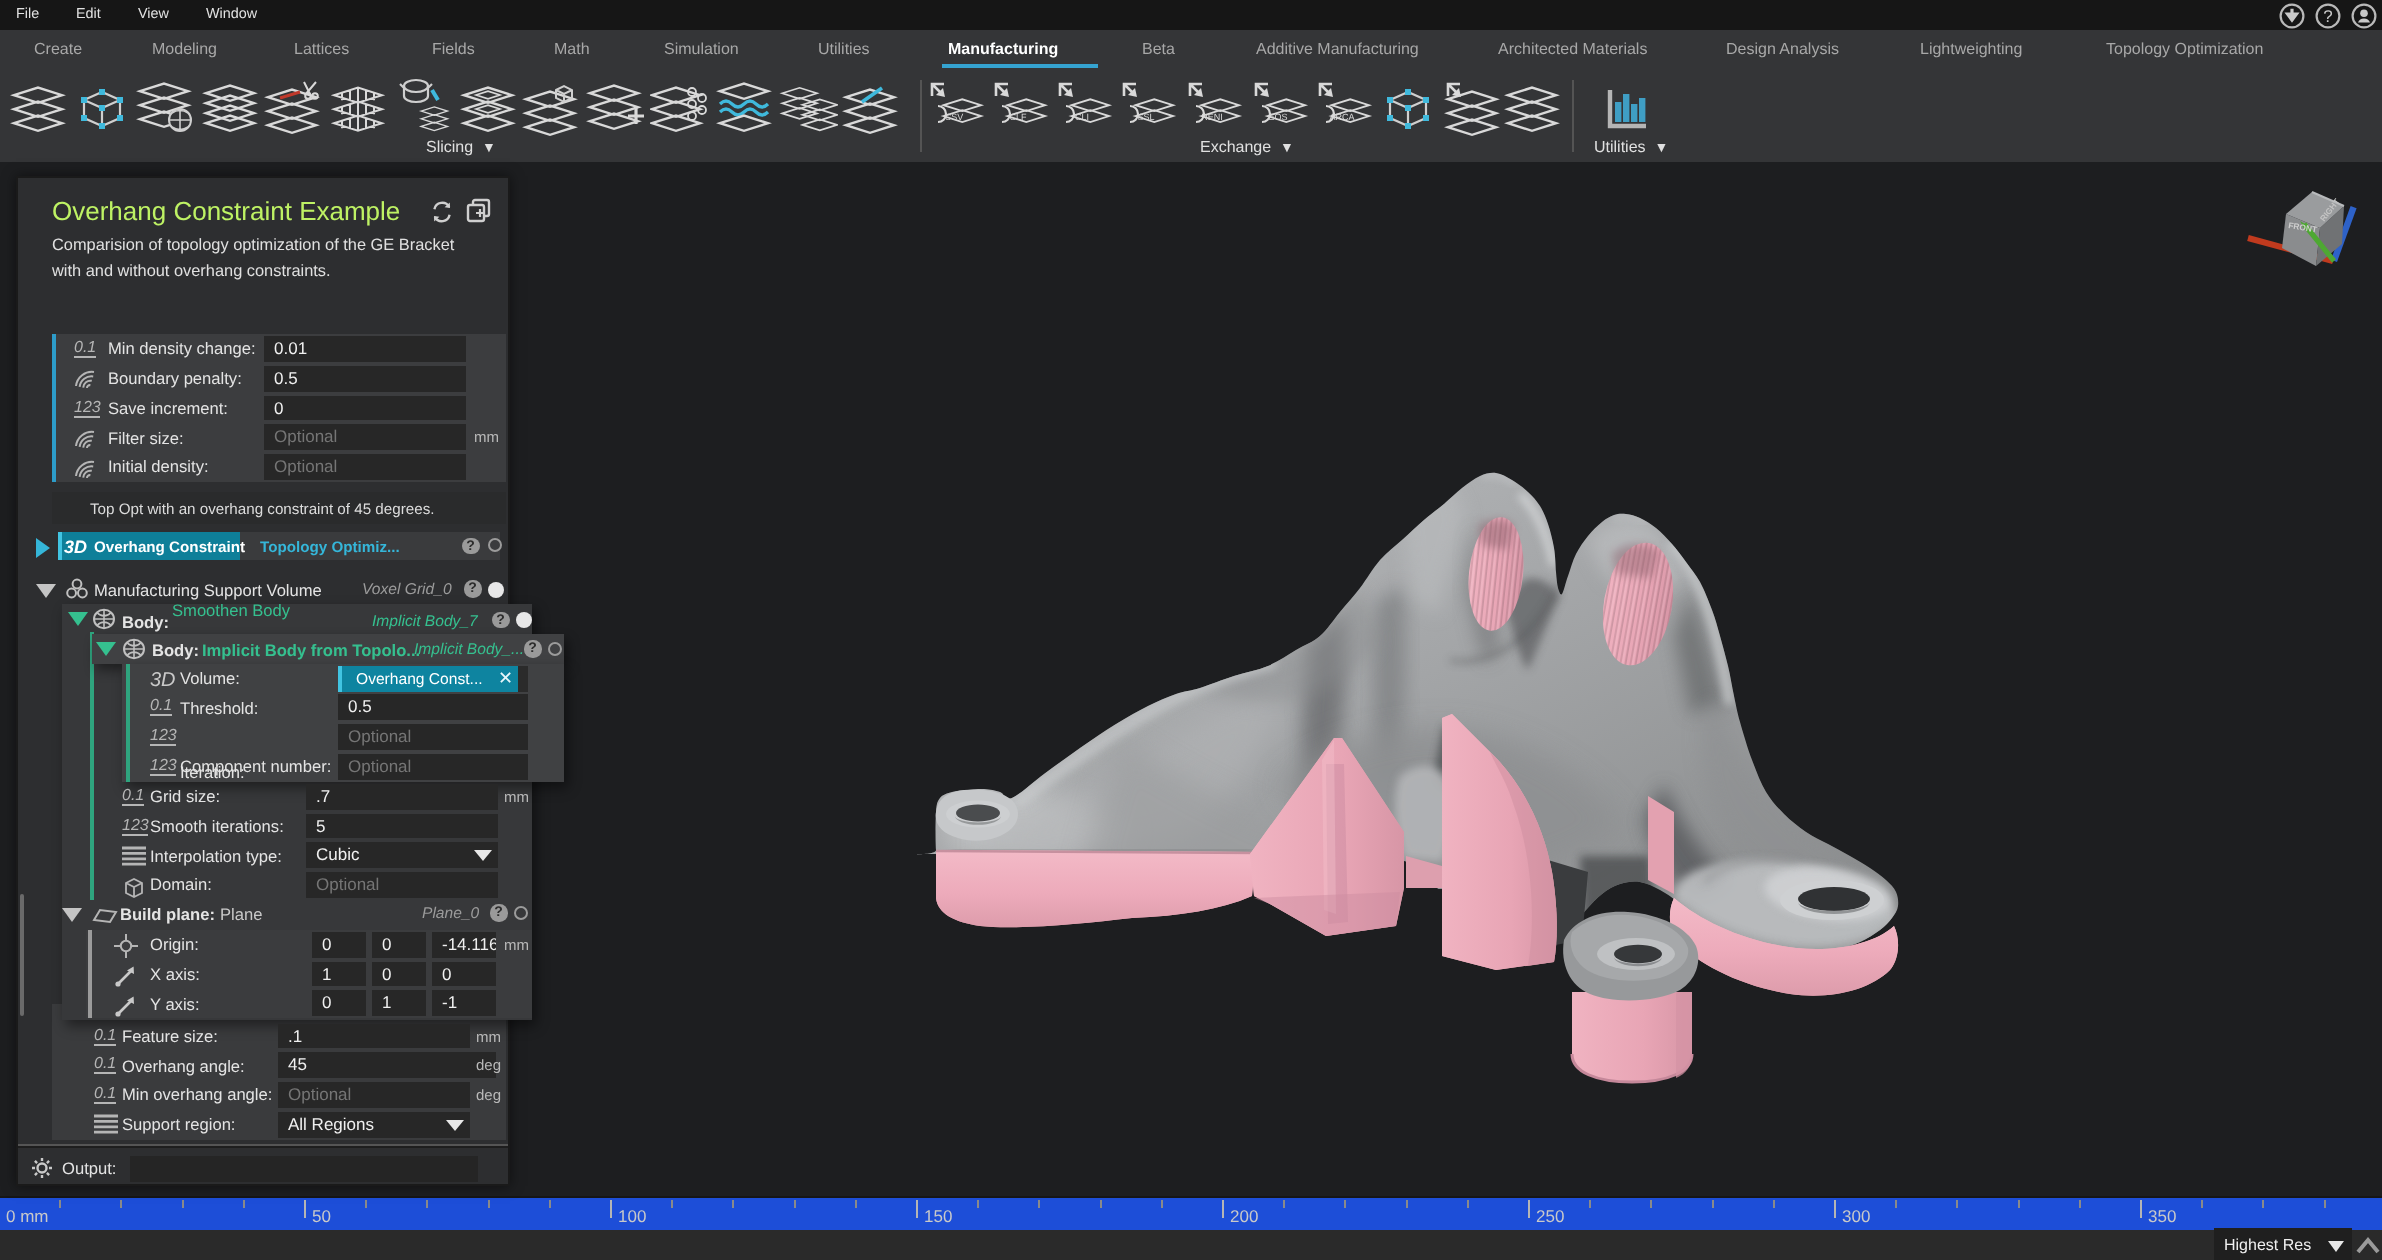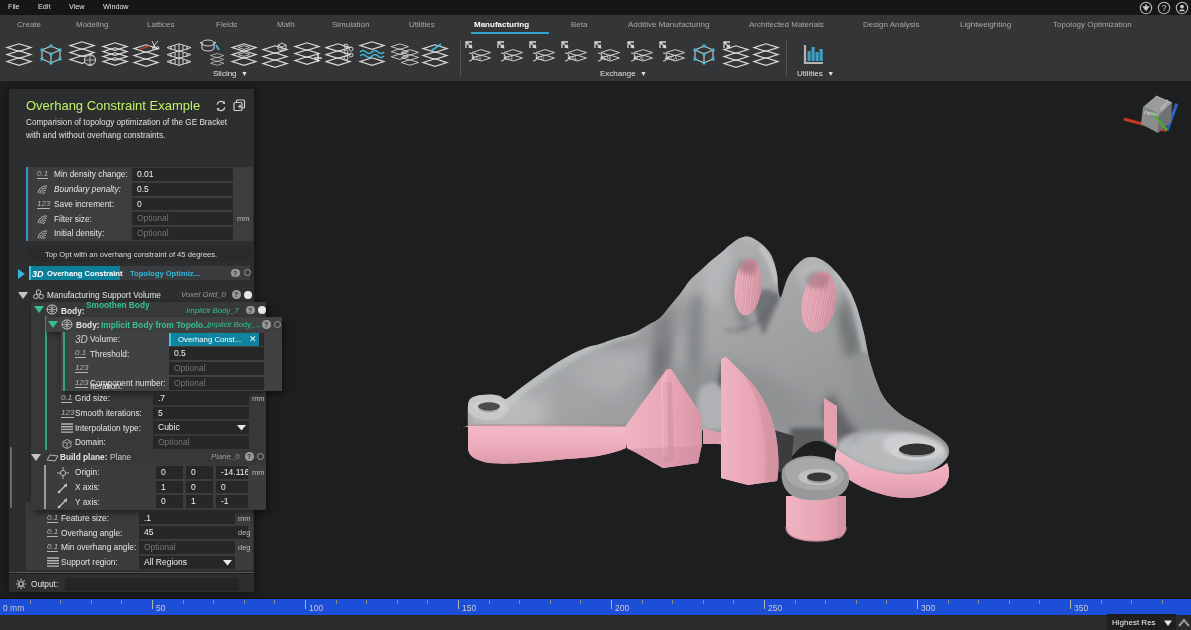--- a/index.html
+++ b/index.html
@@ -518,21 +518,21 @@
   <div class="abs" style="left:35.5px; top:227px; width:2px; height:134px; background:#2fa47e;"></div>
 
   <svg class="abs" style="left:25px; top:216px" width="10" height="8">
       <path d="M0 1 L10 1 L5 8 Z" fill="#35c08f"></path>
     </svg>
   <svg class="abs" style="left:37px; top:214.5px" width="12" height="11" viewBox="0 0 12 11">
       <ellipse cx="6" cy="5.5" rx="5" ry="4.6" stroke="#c0c0c0" fill="none"></ellipse>
       <path d="M1 5.5 H11 M6 .9 V10.1 M2.5 2.2 C4.5 4.5 7.5 4.5 9.5 2.2 M2.5 8.8 C4.5 6.5 7.5 6.5 9.5 8.8" stroke="#c0c0c0" stroke-width=".8" fill="none"></path>
     </svg>
   <div class="abs lbl" style="left:52px; top:216.5px; font-weight:bold;">Body:</div>
-  <div class="abs lbl" style="left:77px; top:211px; color:#35c08f; font-weight:bold;">Smoothen Body</div>
+  <div class="abs lbl" style="left:77px; top:211px; color:#35c08f; font-weight:normal;">Smoothen Body</div>
   <div class="abs lbl italic" style="left:177px; top:216.5px; color:#35c08f; font-size:7.8px;">Implicit Body_7</div>
   <div class="qmark" style="left:237px; top:216.5px">?</div>
   <div class="dotf" style="left:249px; top:217px"></div>
 
   <div class="abs" style="left:37px; top:227.8px; width:236px; height:14.8px; background:#404143; box-shadow:2px 3px 6px rgba(0,0,0,.45);"></div>
   <div class="abs" style="left:52px; top:242.6px; width:221px; height:59.2px; background:#404143; box-shadow:2px 3px 6px rgba(0,0,0,.45);"></div>
   <div class="abs" style="left:53.5px; top:242.6px; width:2px; height:59.2px; background:#2fa47e;"></div>
 
   <svg class="abs" style="left:39px; top:231px" width="10" height="8">
       <path d="M0 1 L10 1 L5 8 Z" fill="#35c08f"></path>
@@ -545,21 +545,21 @@
   <div class="abs lbl" style="left:92px; top:231.3px; color:#35c08f; font-weight:bold;">Implicit Body from Topolo...</div>
   <div class="abs lbl italic" style="left:198px; top:231.3px; color:#35c08f; font-size:7.8px;">Implicit Body_...</div>
   <div class="qmark" style="left:253px; top:231.3px">?</div>
   <div class="doth" style="left:265px; top:231.8px"></div>
   <span class="abs" style="left:28px; top:81px; font-size:8px; font-style:italic; color:#b5b5b5; border-bottom:1px solid #b5b5b5; line-height:8px;">0.1</span>
   <div class="abs lbl" style="left:45px; top:80.2px; ">Min density change:</div>
   <div class="inp" style="left:123px; top:79px; width:101px; height:12.8px;">0.01</div>
   <svg class="abs" style="left:28px; top:95.3px" width="12" height="11" viewBox="0 0 12 11">
       <path d="M1 9 A8 8 0 0 1 10 2 M2.8 9.4 A6 6 0 0 1 9.6 4.2 M4.6 9.8 A3.6 3.6 0 0 1 8.9 6.4 M6.5 10 A1.4 1.4 0 0 1 8.2 8.6" stroke="#b5b5b5" stroke-width="1" fill="none"></path>
     </svg>
-  <div class="abs lbl" style="left:45px; top:95.0px;font-style:italic; ">Boundary penalty:</div>
+  <div class="abs lbl" style="left:45px; top:95.0px; ">Boundary penalty:</div>
   <div class="inp" style="left:123px; top:93.8px; width:101px; height:12.8px;">0.5</div>
   <span class="abs" style="left:28px; top:110.6px; font-size:8px; font-style:italic; color:#b5b5b5; border-bottom:1px solid #b5b5b5; line-height:8px;">123</span>
   <div class="abs lbl" style="left:45px; top:109.8px; ">Save increment:</div>
   <div class="inp" style="left:123px; top:108.6px; width:101px; height:12.8px;">0</div>
   <svg class="abs" style="left:28px; top:124.9px" width="12" height="11" viewBox="0 0 12 11">
       <path d="M1 9 A8 8 0 0 1 10 2 M2.8 9.4 A6 6 0 0 1 9.6 4.2 M4.6 9.8 A3.6 3.6 0 0 1 8.9 6.4 M6.5 10 A1.4 1.4 0 0 1 8.2 8.6" stroke="#b5b5b5" stroke-width="1" fill="none"></path>
     </svg>
   <div class="abs lbl" style="left:45px; top:124.60000000000001px; ">Filter size:</div>
   <div class="inp ph" style="left:123px; top:123.4px; width:101px; height:12.8px;">Optional</div>
   <span class="unit" style="left:228px; top:125.4px;">mm</span>

